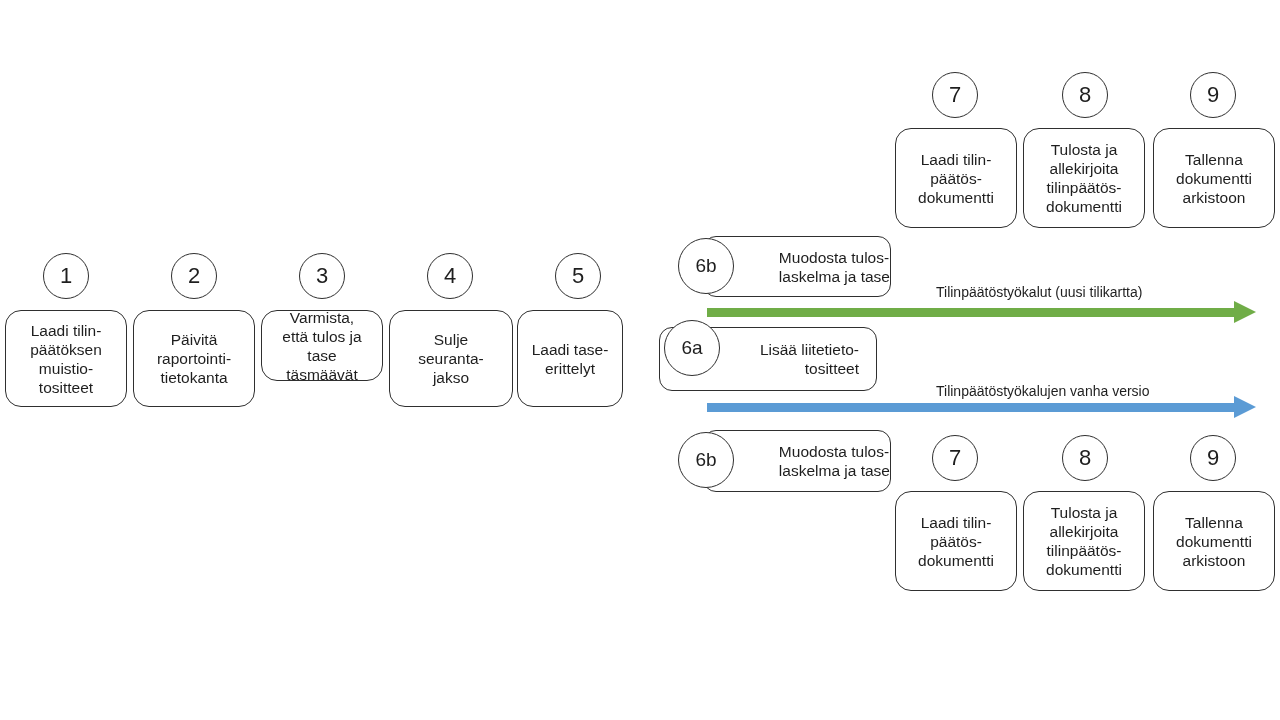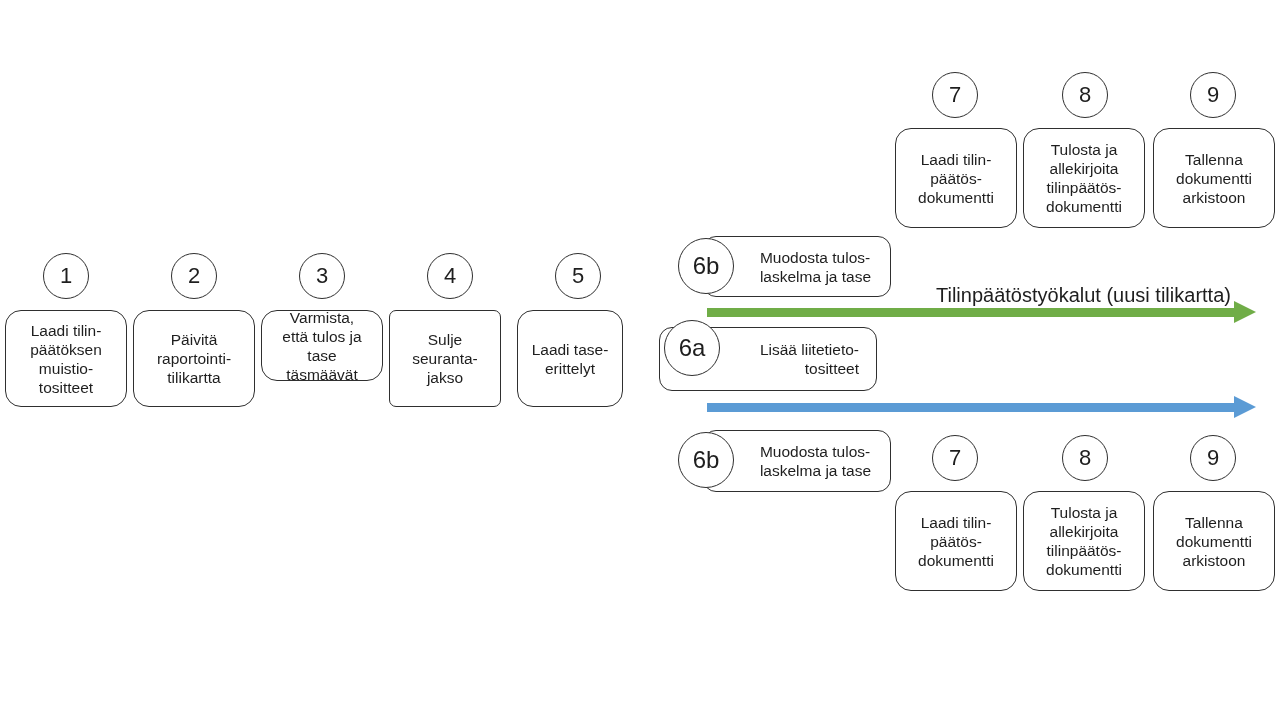--- a/index.html
+++ b/index.html
@@ -6,37 +6,37 @@
   .canvas {
     position: relative; width: 1280px; height: 720px; background: #ffffff;
     font-family: "Liberation Sans", sans-serif; color: #1e1e1e; overflow: hidden;
   }
   .num-circle {
     position: absolute; box-sizing: border-box;
     border: 1.5px solid #2f2f2f; border-radius: 50%; background: #ffffff;
     display: flex; align-items: center; justify-content: center; z-index: 3;
   }
   .nc-46 { width: 46px; height: 46px; font-size: 22px; }
-  .nc-56 { width: 56px; height: 56px; font-size: 24px; }
+  .nc-56 { width: 56px; height: 56px; font-size: 19px; }
   .step-box {
     position: absolute; box-sizing: border-box;
     border: 1.5px solid #2f2f2f; border-radius: 16px; background: #ffffff;
     display: flex; align-items: center; justify-content: center;
     text-align: center; font-size: 15.5px; line-height: 19px; z-index: 1;
   }
   .step-box .lbl { white-space: pre-line; }
-  .pill { border-radius: 13px; justify-content: center; text-align: left; }
+  .pill { border-radius: 13px; justify-content: flex-end; text-align: left; }
   .pill.right-align { justify-content: flex-end; text-align: right; }
   .arrow-shaft { position: absolute; height: 9px; z-index: 0; }
   .arrow-head {
     position: absolute; width: 0; height: 0; z-index: 0;
     border-top: 11px solid transparent; border-bottom: 11px solid transparent;
     border-left-width: 22px; border-left-style: solid; border-left-color: #000;
   }
-  .arrow-label { position: absolute; font-size: 20px; white-space: nowrap; }
+  .arrow-label { position: absolute; font-size: 14px; white-space: nowrap; }
 </style>
 </head>
 <body>
 
 <div class="canvas">
 
   <div class="num-circle nc-46" style="left:43px; top:253px;">
       <span>1</span>
     </div>
   <div class="num-circle nc-46" style="left:171px; top:253px;">
@@ -54,29 +54,29 @@
 
   <div class="step-box" style="left:5px; top:310px; width:122px; height:97px;">
       <span class="lbl">Laadi tilin-
 päätöksen
 muistio-
 tositteet</span>
     </div>
   <div class="step-box" style="left:133px; top:310px; width:122px; height:97px;">
       <span class="lbl">Päivitä
 raportointi-
-tilikartta</span>
+tietokanta</span>
     </div>
   <div class="step-box" style="left:261px; top:310px; width:122px; height:71px;">
       <span class="lbl">Varmista,
 että tulos ja
 tase
 täsmäävät</span>
     </div>
-  <div class="step-box" style="left:389px; top:310px; width:112px; height:97px;border-radius:7px;">
+  <div class="step-box" style="left:389px; top:310px; width:124px; height:97px;">
       <span class="lbl">Sulje
 seuranta-
 jakso</span>
     </div>
   <div class="step-box" style="left:517px; top:310px; width:106px; height:97px;">
       <span class="lbl">Laadi tase-
 erittelyt</span>
     </div>
 
   <div class="num-circle nc-56" style="left:678px; top:238px;">
@@ -119,20 +119,21 @@
     </div>
 
   <div class="num-circle nc-56" style="left:664px; top:320px;">
       <span>6a</span>
     </div>
   <div class="step-box pill right-align" style="left:659px; top:327px; width:218px; height:64px; padding-right:17px;">
       <span class="lbl">Lisää liitetieto-
 tositteet</span>
     </div>
 
+  <div class="arrow-label" style="left:936px; top:383px;">Tilinpäätöstyökalujen vanha versio</div>
   <div class="arrow-shaft" style="left: 707px; top: 403px; width: 527px; background-color: rgb(91, 155, 213);"></div>
   <div class="arrow-head" style="left: 1234px; top: 396px; border-left-color: rgb(91, 155, 213);"></div>
 
   <div class="num-circle nc-56" style="left:678px; top:432px;">
       <span>6b</span>
     </div>
   <div class="step-box pill" style="left:703px; top:430px; width:188px; height:62px; padding-left:37px;">
       <span class="lbl">Muodosta tulos-
 laskelma ja tase</span>
     </div>

